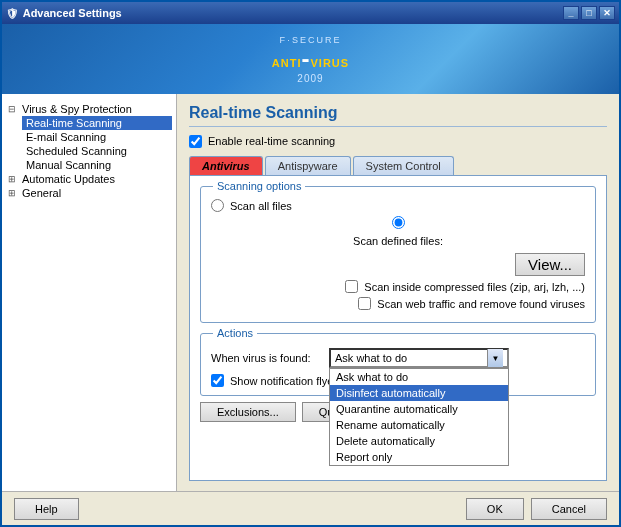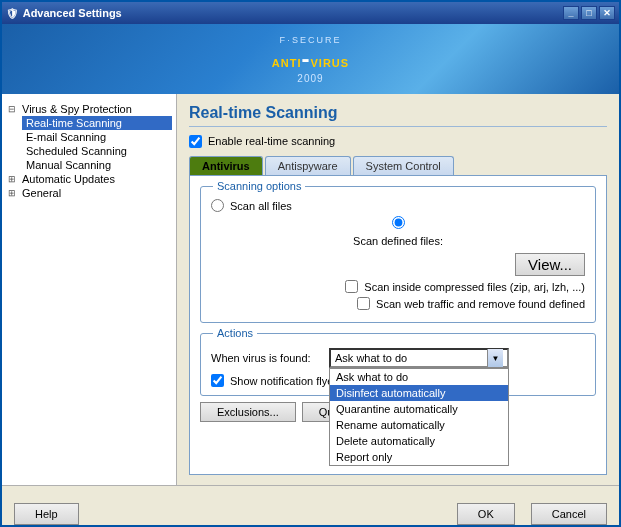--- a/index.html
+++ b/index.html
@@ -56,21 +56,21 @@
     .enable-row { display: flex; align-items: flex-start; gap: 6px; margin-bottom: 8px; }
     .enable-checkbox { width: 13px; height: 13px; }
     .enable-label { font-size: 11px; }
 
     .tabs-header { display: flex; gap: 0; margin-bottom: 0; }
     .tab {
       padding: 3px 12px; background: linear-gradient(to bottom, #dde8f5, #c8d8ee);
       border: 1px solid #7a9fc8; border-bottom: none; cursor: pointer; font-size: 11px;
       color: #333; margin-right: 2px; border-radius: 3px 3px 0 0;
     }
-    .tab.active { background: #4d7c0f; font-weight: bold; color: #000; z-index: 2; }
+    .tab.active { background: #ef4444; font-weight: bold; color: #000; z-index: 2; font-style: italic; }
 
     .tab-content {
       background: white; border: 1px solid #7a9fc8; padding: 10px; flex: 1; overflow-y: auto;
     }
 
     .section-box {
       border: 1px solid #7a9fc8; border-radius: 3px; margin-bottom: 10px; padding: 8px 10px;
       position: relative;
     }
     .section-legend {
@@ -117,25 +117,25 @@
 
     .bottom-buttons {
       display: flex; gap: 6px; justify-content: flex-start; margin-top: 6px;
     }
     .action-btn {
       padding: 3px 16px; background: linear-gradient(to bottom, #f0f0f0, #d8d8d8);
       border: 1px solid #888; cursor: pointer; font-size: 11px;
     }
 
     .footer {
-      height: 40px; background: #ece9d8; border-top: 1px solid #b0b0b0;
-      display: flex; align-items: flex-end; justify-content: space-between; padding: 0 12px;
+      height: 34px; background: #ece9d8; border-top: 1px solid #b0b0b0;
+      display: flex; align-items: center; justify-content: space-between; padding: 0 12px;
     }
     .footer-left {}
-    .footer-right { display: flex; gap: 16px; }
+    .footer-right { display: flex; gap: 7px; }
     .footer-btn {
       padding: 4px 20px; background: linear-gradient(to bottom, #f0f0f0, #d8d8d8);
       border: 1px solid #888; cursor: pointer; font-size: 11px;
     }
   </style>
 </head>
 <body>
 
 <div class="window">
 
@@ -219,21 +219,21 @@
               <input type="radio" name="scantype" checked="" style="">
               <span>Scan defined files:</span>
               <button class="view-btn">View...</button>
             </div>
             <div class="checkbox-row">
               <input type="checkbox" style="">
               <span>Scan inside compressed files (zip, arj, lzh, ...)</span>
             </div>
             <div class="checkbox-row">
               <input type="checkbox" style="">
-              <span>Scan web traffic and remove found defined</span>
+              <span>Scan web traffic and remove found viruses</span>
             </div>
           </div>
         </div>
 
         <div class="section-box actions-section">
           <span class="section-legend">Actions</span>
           <div style="margin-top:6px;">
             <div class="when-virus-row">
               <span class="when-virus-label">When virus is found:</span>
               <div class="dropdown-wrapper">

